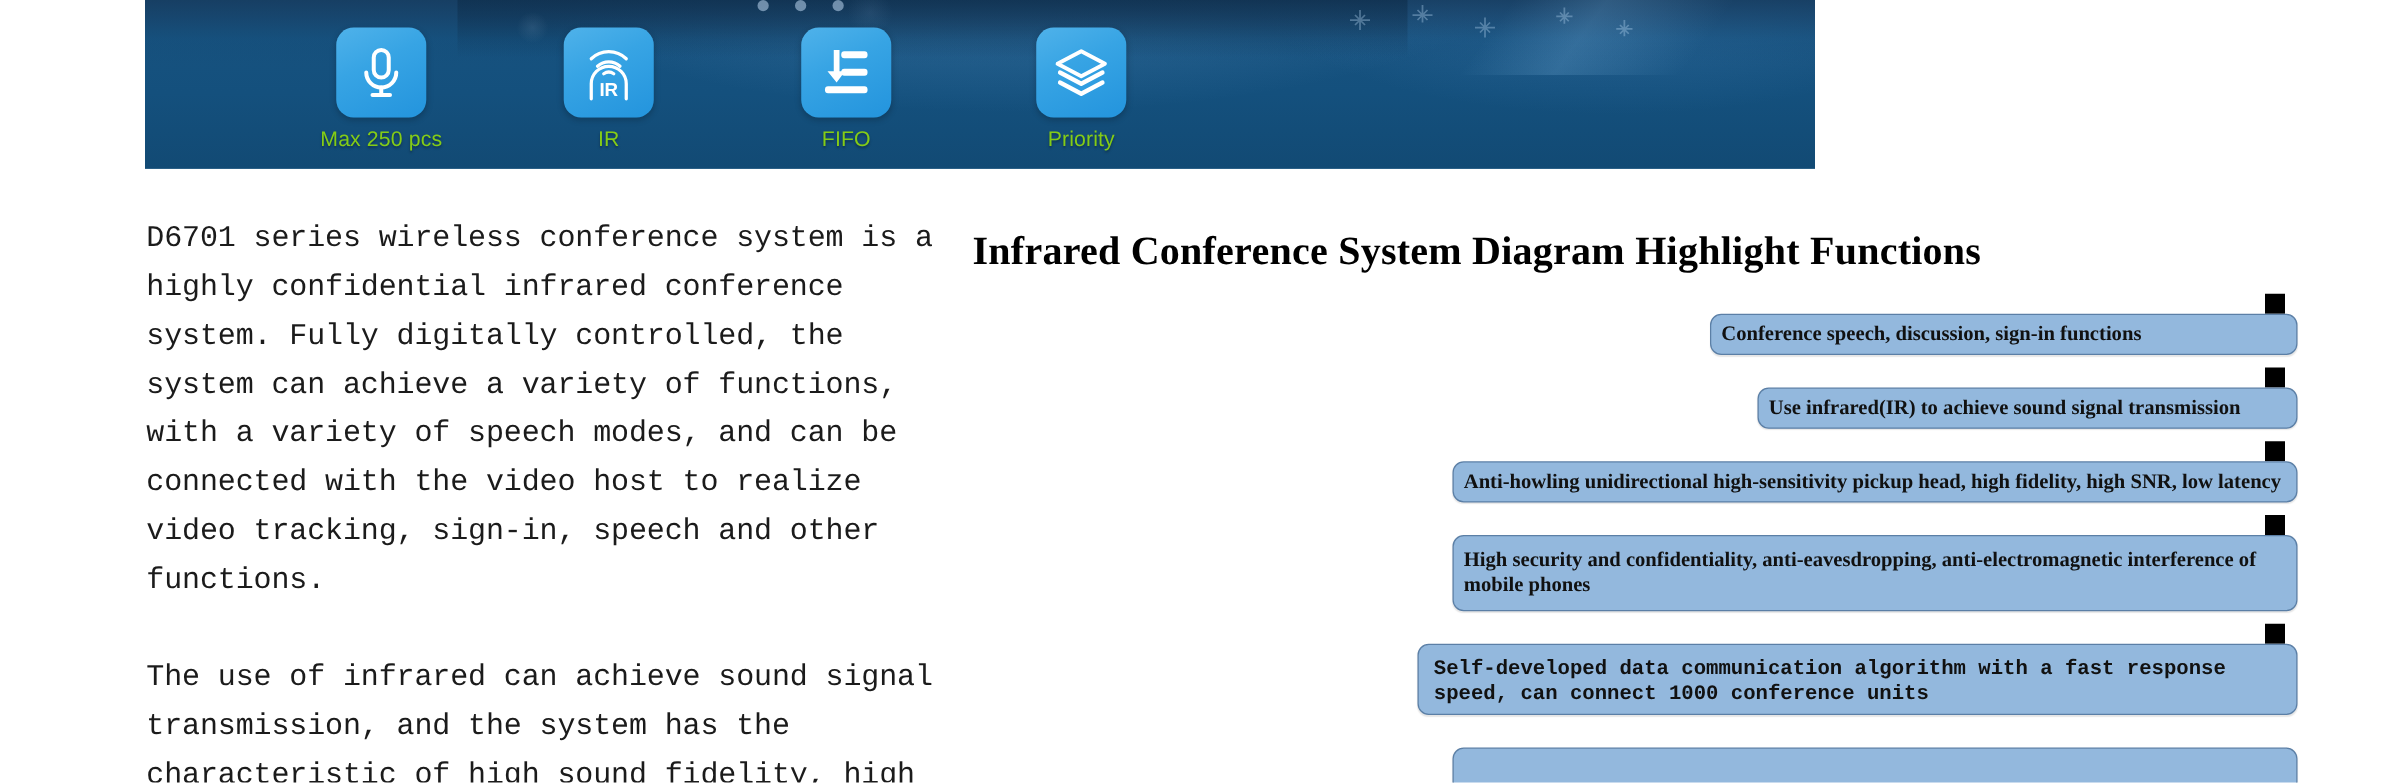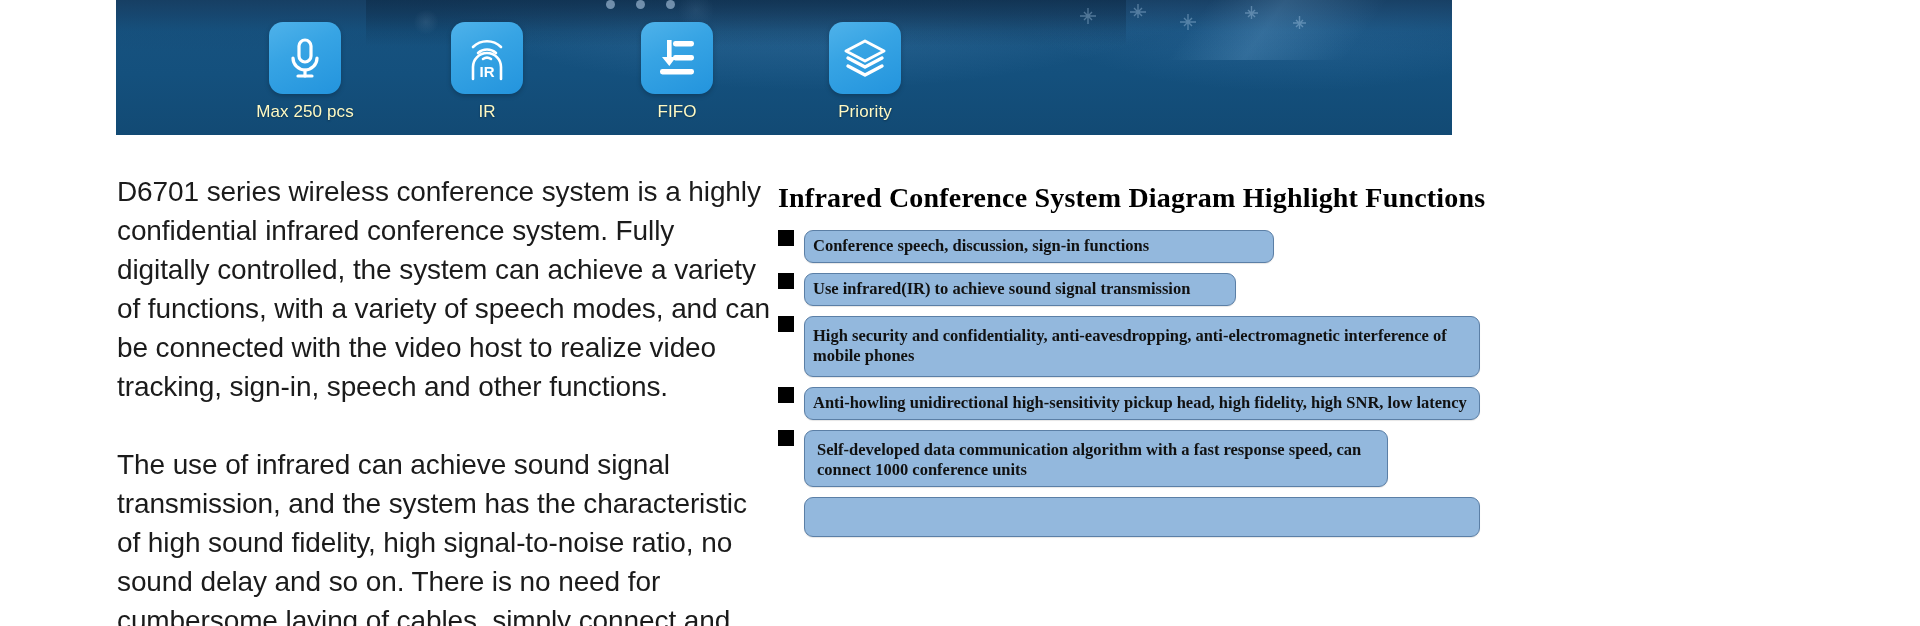--- a/index.html
+++ b/index.html
@@ -66,58 +66,59 @@
   .tile .sq{
     width:72px;height:72px;margin:0 auto;
     border-radius:14px;
     background:linear-gradient(155deg,#4fb2ea 0%, #37a4e4 40%, #2394dd 100%);
     box-shadow:0 2px 5px rgba(0,0,0,0.22);
     display:flex;align-items:center;justify-content:center;
   }
   .tile .sq svg{display:block;}
   .tile .lbl{
     margin-top:8px;
-    color:#fef9c3;
+    color:#84cc16;
     font-size:17px;
     letter-spacing:.1px;
     white-space:nowrap;
     text-shadow:0 1px 2px rgba(0,0,0,.35);
   }
 
   
   .left-col{
     position:absolute;left:117px;top:172px;width:655px;
   }
   .left-col p{
     margin:0;
-    font-family:Liberation Sans, sans-serif;
+    font-family:Liberation Mono, monospace;
     font-stretch:condensed;
-    font-size:28px;
+    font-size:24px;
     line-height:39px;
     color:#1b1b1b;
     letter-spacing:-0.1px;
   }
   .left-col p.gap{margin-top:39px;}
 
   
   .right-col{
     position:absolute;left:778px;top:182px;width:1060px;
   }
   .rc-title{
     font-family:"Liberation Serif","DejaVu Serif",serif;
     font-weight:bold;
-    font-size:28px;
+    font-size:32px;
     color:#000;
     letter-spacing:.2px;
     margin:0 0 16px 0;
     white-space:nowrap;
   }
   .bullet-row{
-    display:flex;align-items:flex-start;
+    display:flex;align-items:flex-end;
     margin-bottom:10px;
+    flex-direction:column;
   }
   .bullet-sq{
     flex:0 0 auto;
     width:16px;height:16px;
     background:#000;
     margin-right:10px;
   }
   .bullet-box{
     flex:0 0 auto;
     background:#93b8dd;
@@ -129,21 +130,21 @@
     font-weight:bold;
     font-size:16.5px;
     line-height:20px;
     color:#111;
     box-shadow:0 1px 1px rgba(0,0,0,.10);
   }
   .b0{width:470px;}
   .b1{width:432px;}
   .b2{width:676px;padding-top:9px;padding-bottom:10px;}
   .b3{width:676px;}
-  .b4{width:584px;padding-top:9px;padding-left:12px;}
+  .b4{width:704px;padding-top:9px;padding-left:12px;font-family:Liberation Mono, monospace;}
   .b5{width:676px;height:40px;}
 </style>
 </head>
 <body>
 
 <div id="root">
 
   <div class="banner">
     <div class="banner-bg"></div>
     <div class="bg-photo"></div>
@@ -242,26 +243,26 @@
       <div class="bullet-box b0">Conference speech, discussion, sign-in functions</div>
     </div>
 
     <div class="bullet-row">
       <div class="bullet-sq"></div>
       <div class="bullet-box b1">Use infrared(IR) to achieve sound signal transmission</div>
     </div>
 
     <div class="bullet-row">
       <div class="bullet-sq"></div>
+      <div class="bullet-box b3">Anti-howling unidirectional high-sensitivity pickup head, high fidelity, high SNR, low latency</div>
+    </div>
+
+    <div class="bullet-row">
+      <div class="bullet-sq"></div>
       <div class="bullet-box b2">High security and confidentiality, anti-eavesdropping, anti-electromagnetic interference of mobile phones</div>
-    </div>
-
-    <div class="bullet-row">
-      <div class="bullet-sq"></div>
-      <div class="bullet-box b3">Anti-howling unidirectional high-sensitivity pickup head, high fidelity, high SNR, low latency</div>
     </div>
 
     <div class="bullet-row">
       <div class="bullet-sq"></div>
       <div class="bullet-box b4">Self-developed data communication algorithm with a fast response speed, can  connect 1000 conference units</div>
     </div>
 
     <div class="bullet-row">
       <div class="bullet-sq" style="visibility:hidden"></div>
       <div class="bullet-box b5"></div>

